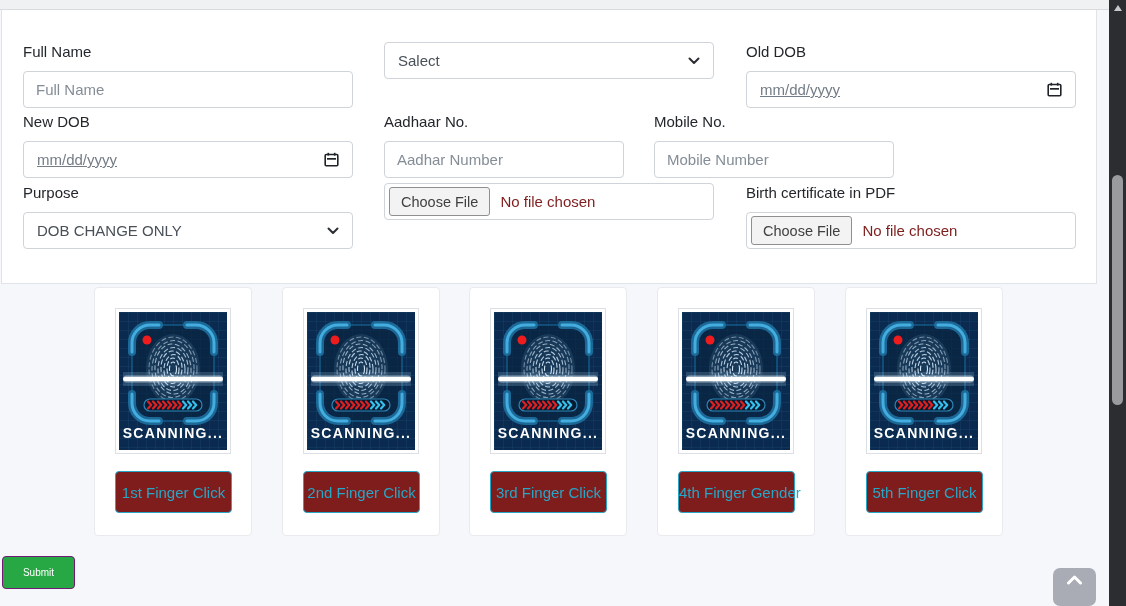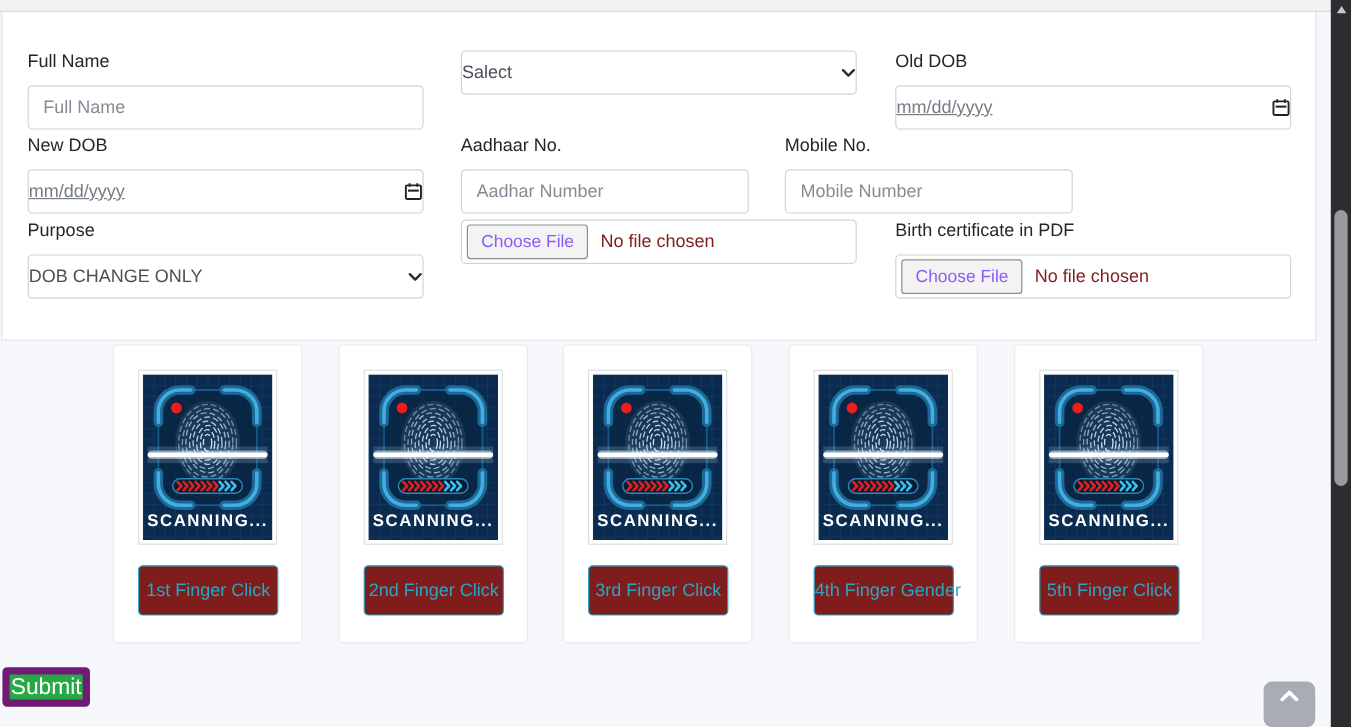--- a/index.html
+++ b/index.html
@@ -27,28 +27,28 @@
     display:block; font-size:15px; line-height:20px; margin-bottom:9px; color:#23272c;
   }
   .ctl {
     width:100%; height:37px; border:1px solid #ced4da; border-radius:4px;
     background:#fff; font-size:15px; font-family:inherit;
   }
   input.ctl { padding:0 12px; color:#212529; }
   input.ctl::placeholder { color:#848d96; opacity:1; }
   .selectbox, .datebox {
     display:flex; align-items:center; justify-content:space-between;
-    padding:0 0; cursor:default;
+    padding:0 13px; cursor:default;
   }
   .selectbox span.val { color:#495057; }
   .datebox span.val { color:#747d86;text-decoration:underline; }
   .filebox { display:flex; align-items:center; padding:0 4px; }
   .choose-btn {
     height:29px; padding:0 11px; font-size:14.5px; font-family:inherit;
-    background:#f3f3f3; border:1px solid #8f8f8f; border-radius:3px; color:#8b5cf6;
+    background:#f3f3f3; border:1px solid #8f8f8f; border-radius:3px; color:#404040;
     cursor:pointer;
   }
   .file-status { margin-left:10px; font-size:15px; color:#7f1d1d; }
 
   
   .f-card {
     position:absolute; top:287px; width:158px; height:249px;
     background:#fff; border:1px solid #e8eaee; border-radius:4px;
   }
   .scan-thumb {
@@ -64,22 +64,22 @@
   .finger-btn {
     position:absolute; left:20px; top:183px; width:117px; height:42px;
     background:#7f1d1d; border:1px solid #27a6c6; border-radius:4px;
     color:#27a6c6; font-size:15px; font-family:inherit; white-space:nowrap;
     cursor:pointer;
   }
 
   
   .submit-btn {
     position:absolute; left:2px; top:556px; width:73px; height:33px;
-    background:#28a745; color:#fff; border:6px solid #701a75; border-radius:4px;
-    font-size:19px; font-family:inherit; cursor:pointer;
+    background:#28a745; color:#fff; border:1px solid #701a75; border-radius:4px;
+    font-size:10px; font-family:inherit; cursor:pointer;
   }
 
   
   .backtop {
     position:absolute; left:1053px; top:568px; width:43px; height:38px;
     background:#a9abb5; border-radius:7px; cursor:pointer;
     display:flex; justify-content:center; padding-top:7px;
   }
 
   

